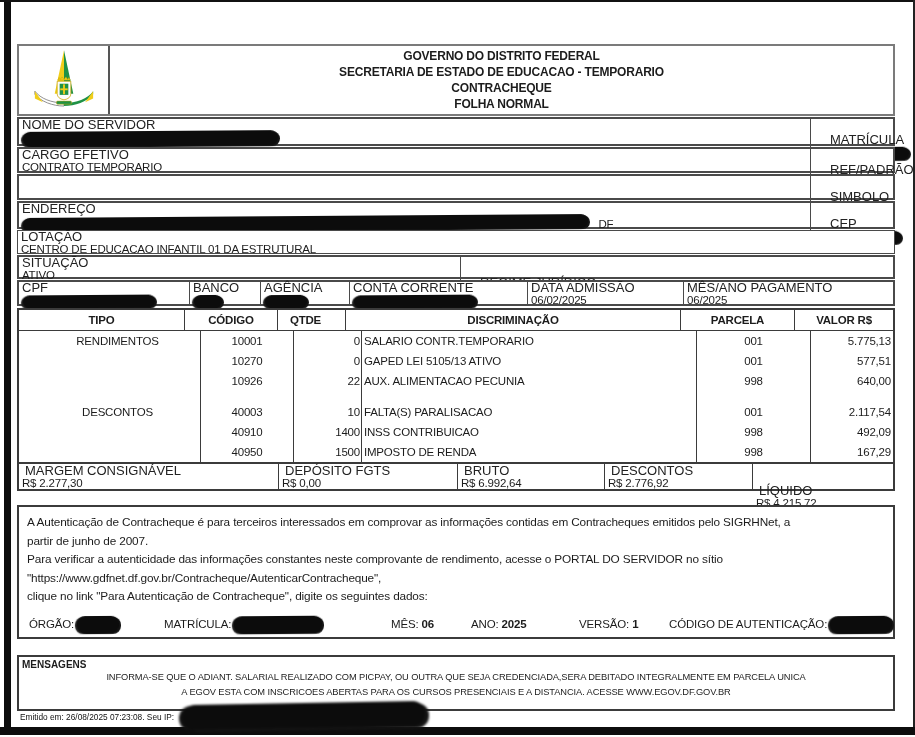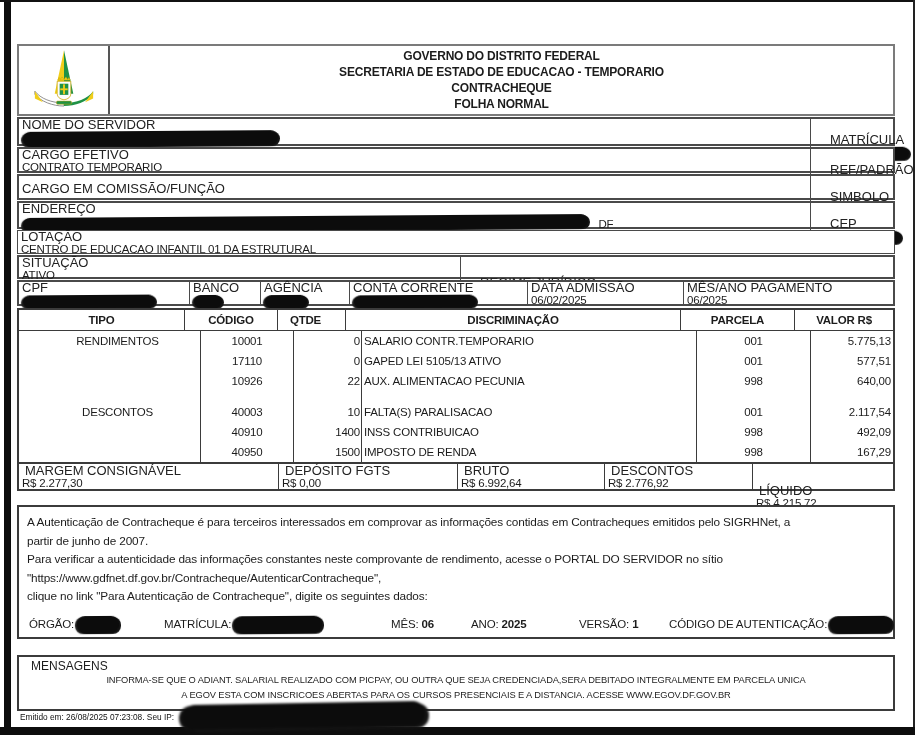--- a/index.html
+++ b/index.html
@@ -53,21 +53,21 @@
 
   
   .auth{top:505px;height:134px;border:2px solid #3b3b3b;padding:6px 8px;font-size:11.8px;line-height:18.5px;letter-spacing:-0.15px;}
   .auth .aline{white-space:nowrap;}
   .orgao-line{position:absolute;left:0;top:104px;width:100%;height:24px;font-size:11.5px;}
   .orgao-line span.ag{position:absolute;top:4px;white-space:nowrap;}
   .bold{font-weight:bold;}
 
   
   .msgs{top:655px;height:56px;border:2px solid #3b3b3b;}
-  .msgs .mlbl{font-size:12px;font-weight:normal;padding:2px 0 0 12px;}
+  .msgs .mlbl{font-size:10px;font-weight:bold;padding:2px 0 0 3px;}
   .msgs .mline{text-align:center;font-size:9.3px;line-height:15px;letter-spacing:-0.1px;}
 
   .footer{top:712px;left:20px;width:500px;font-size:8.3px;position:absolute;color:#111;}
   .ip-blob{position:absolute;left:183px;top:703px;width:242px;height:25px;background:#0c0c0c;border-radius:12px;
            filter:blur(1px);transform:rotate(-1deg);box-shadow:4px 2px 0 #151515,-4px 1px 1px #101010;}
 </style>
 </head>
 <body>
 
 <div class="page">
@@ -113,21 +113,20 @@
   <div class="sect bx" style="top:147px;height:26px;position:absolute;">
     <div class="lbl">CARGO EFETIVO</div>
     <div class="val">CONTRATO TEMPORARIO</div>
     <div class="row-right">
       <div class="lbl">REF/PADRÃO</div>
       <div class="val">01-A</div>
     </div>
   </div>
 
   <div class="sect bx" style="top:174px;height:26px;position:absolute;">
-    <div class="lbl" style="padding-top:8px;">CARGO EM COMISSÃO/FUNÇÃO</div>
     <div class="row-right">
       <div class="lbl">SIMBOLO</div>
       <div class="val">-</div>
     </div>
   </div>
 
   <div class="sect bx" style="top:201px;height:28px;position:absolute;">
     <div class="lbl">ENDEREÇO</div>
     <div style="white-space:nowrap;">
       <span class="redact" style="width:565px;height:14px;margin:-2px 0 0 4px;"></span>
@@ -192,21 +191,21 @@
         <div class="prow">
           <div class="pc c0">RENDIMENTOS</div>
           <div class="pc c1">10001</div>
           <div class="pc c2">0</div>
           <div class="pc c3">SALARIO CONTR.TEMPORARIO</div>
           <div class="pc c4">001</div>
           <div class="pc c5">5.775,13</div>
         </div>
         <div class="prow">
           <div class="pc c0"></div>
-          <div class="pc c1">17110</div>
+          <div class="pc c1">10270</div>
           <div class="pc c2">0</div>
           <div class="pc c3">GAPED LEI 5105/13 ATIVO</div>
           <div class="pc c4">001</div>
           <div class="pc c5">577,51</div>
         </div>
         <div class="prow">
           <div class="pc c0"></div>
           <div class="pc c1">10926</div>
           <div class="pc c2">22</div>
           <div class="pc c3">AUX. ALIMENTACAO PECUNIA</div>

